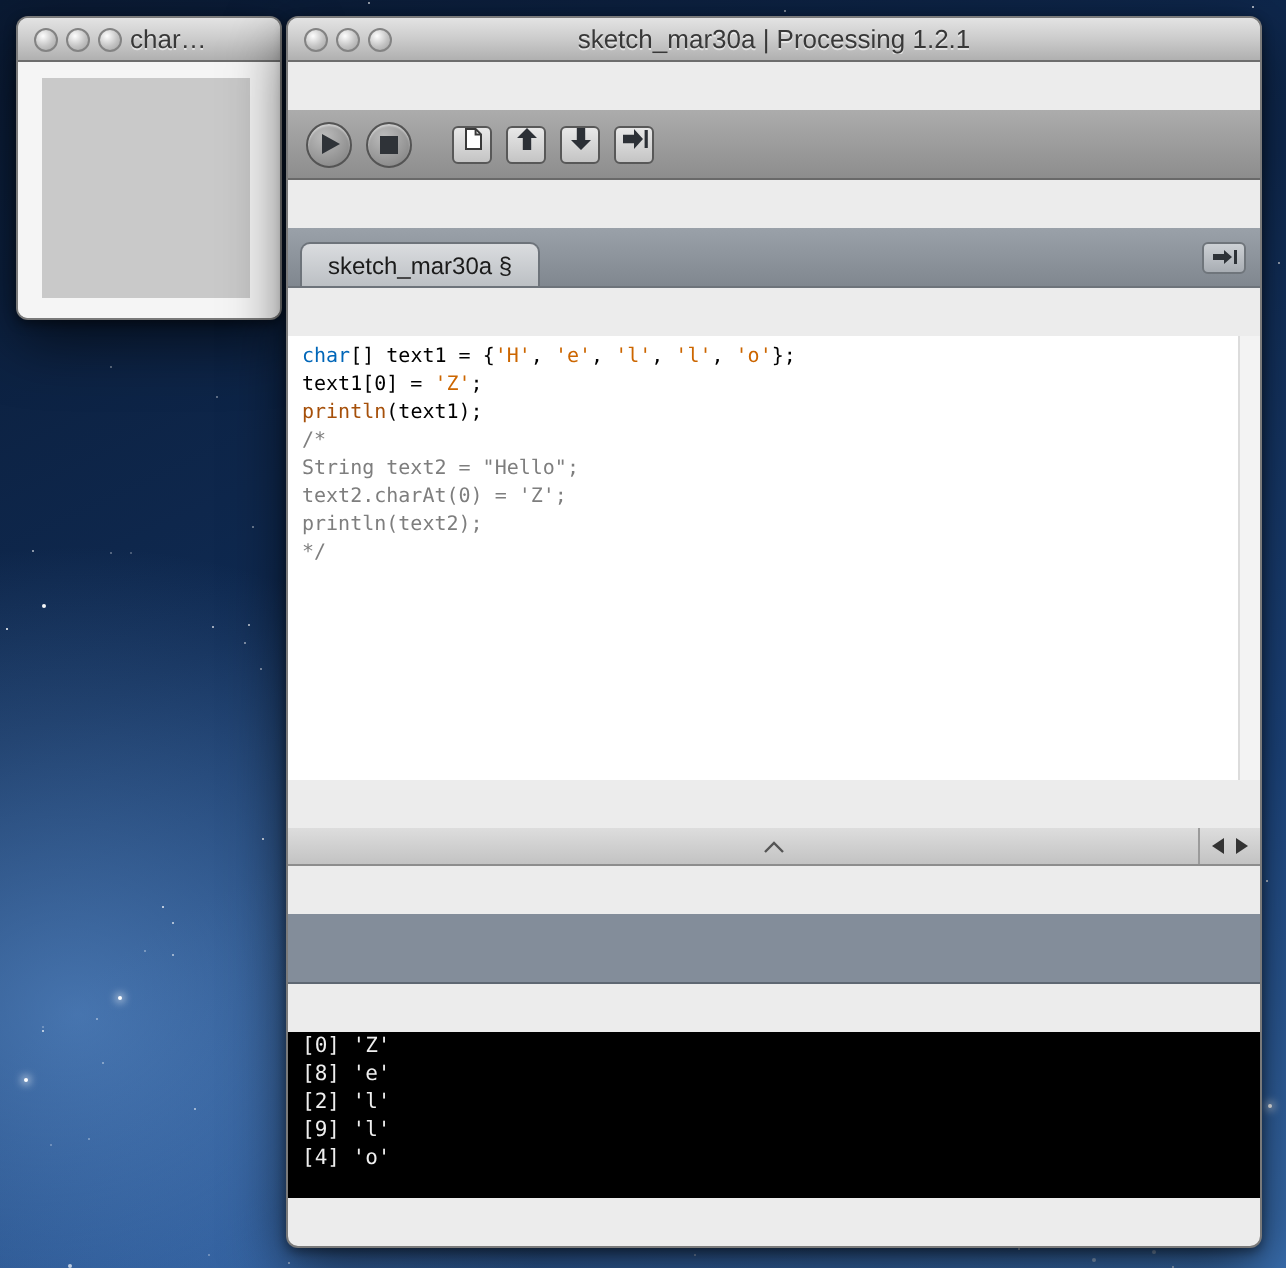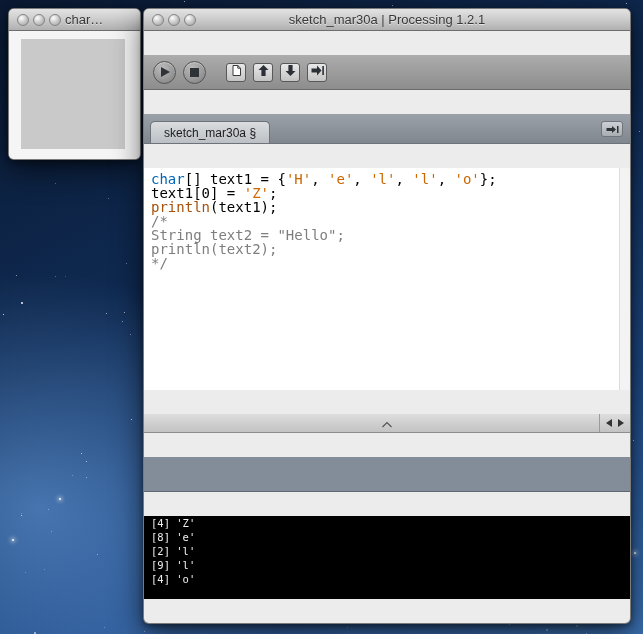--- a/index.html
+++ b/index.html
@@ -88,21 +88,21 @@
   .tab-menu-btn {
     position:absolute; right:7px; top:7px; width:22px; height:16px;
     border-radius:3px; background:linear-gradient(#cdd1d5,#a8adb3);
     border:1px solid #6f757b;
     display:flex; align-items:center; justify-content:center;
   }
 
   .editor { flex:0 0 222px; background:#fff; display:flex; }
   .code-area {
     flex:1; padding:4px 0 0 7px; overflow:hidden;
-    font-family:"DejaVu Sans Mono", monospace; font-size:14px; line-height:14px;
+    font-family:"DejaVu Sans Mono", monospace; font-size:10px; line-height:14px;
   }
   .code-line { white-space:pre; height:14px; }
   .tok-pl { color:#000; }
   .tok-kw { color:var(--kw, #0066b8); }
   .tok-str { color:var(--str, #cc6600); }
   .tok-fn { color:var(--fn, #a6500a); }
   .tok-cm { color:var(--cm, #7e7e7e); }
   .vscroll { flex:0 0 11px; background:#f3f3f3; border-left:1px solid #dcdcdc; }
 
   .hscroll {
@@ -367,20 +367,21 @@
       </div>
     </div>
 
     <div class="editor">
       <div class="code-area">
           <div class="code-line"><span class="tok-kw">char</span><span class="tok-pl">[] text1 = {</span><span class="tok-str">'H'</span><span class="tok-pl">, </span><span class="tok-str">'e'</span><span class="tok-pl">, </span><span class="tok-str">'l'</span><span class="tok-pl">, </span><span class="tok-str">'l'</span><span class="tok-pl">, </span><span class="tok-str">'o'</span><span class="tok-pl">};</span></div>
           <div class="code-line"><span class="tok-pl">text1[0] = </span><span class="tok-str">'Z'</span><span class="tok-pl">;</span></div>
           <div class="code-line"><span class="tok-fn">println</span><span class="tok-pl">(text1);</span></div>
           <div class="code-line"><span class="tok-cm">/*</span></div>
           <div class="code-line"><span class="tok-cm">String text2 = "Hello";</span></div>
+          <div class="code-line"><span class="tok-cm">text2.charAt(0) = 'Z';</span></div>
           <div class="code-line"><span class="tok-cm">println(text2);</span></div>
           <div class="code-line"><span class="tok-cm">*/</span></div>
         </div>
       <div class="vscroll"></div>
     </div>
 
     <div class="hscroll">
       <span>
         <svg width="12" height="7">
             <path d="M1.5 6 L6 1.5 L10.5 6" stroke="#555" stroke-width="1.2" fill="none"></path>
@@ -388,21 +389,21 @@
       </span>
       <span class="scroll-arrows">
         <span class="tri-left"></span>
         <span class="tri-right"></span>
       </span>
     </div>
 
     <div class="message-area"></div>
 
     <div class="console">
-        <div class="console-line">[4] 'Z'</div>
+        <div class="console-line">[0] 'Z'</div>
         <div class="console-line">[8] 'e'</div>
         <div class="console-line">[2] 'l'</div>
         <div class="console-line">[9] 'l'</div>
         <div class="console-line">[4] 'o'</div>
       </div>
 
     <div class="statusbar">
       <span>8</span>
     </div>
   </div>

